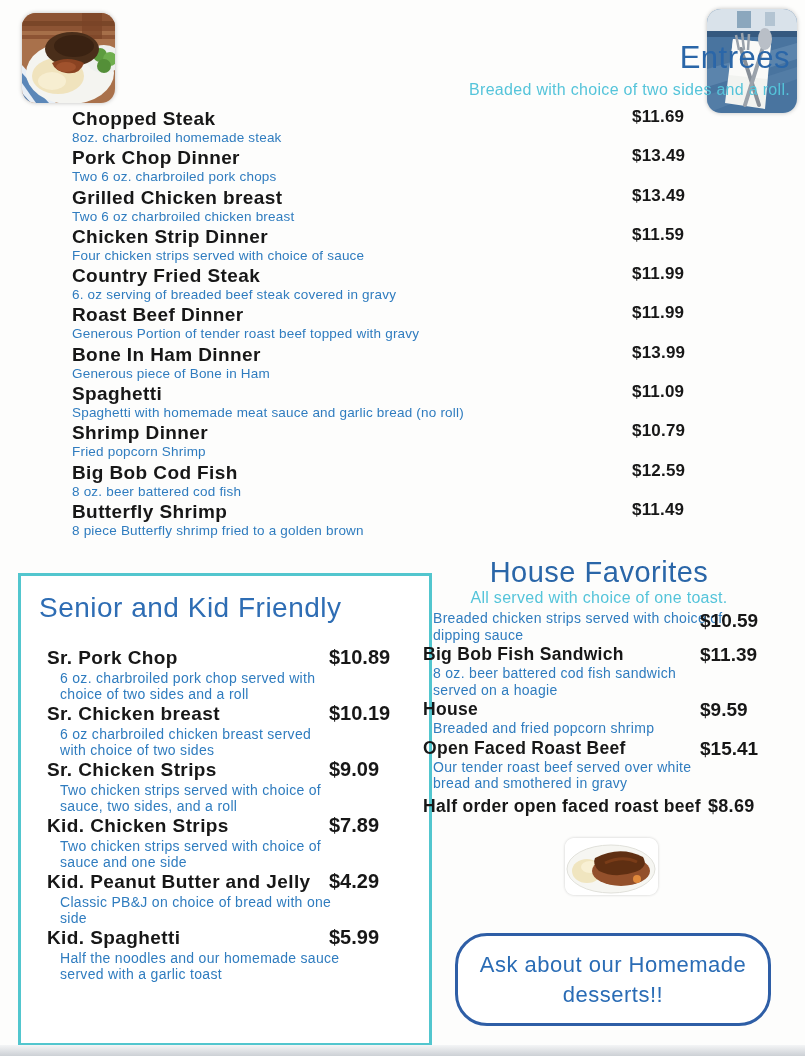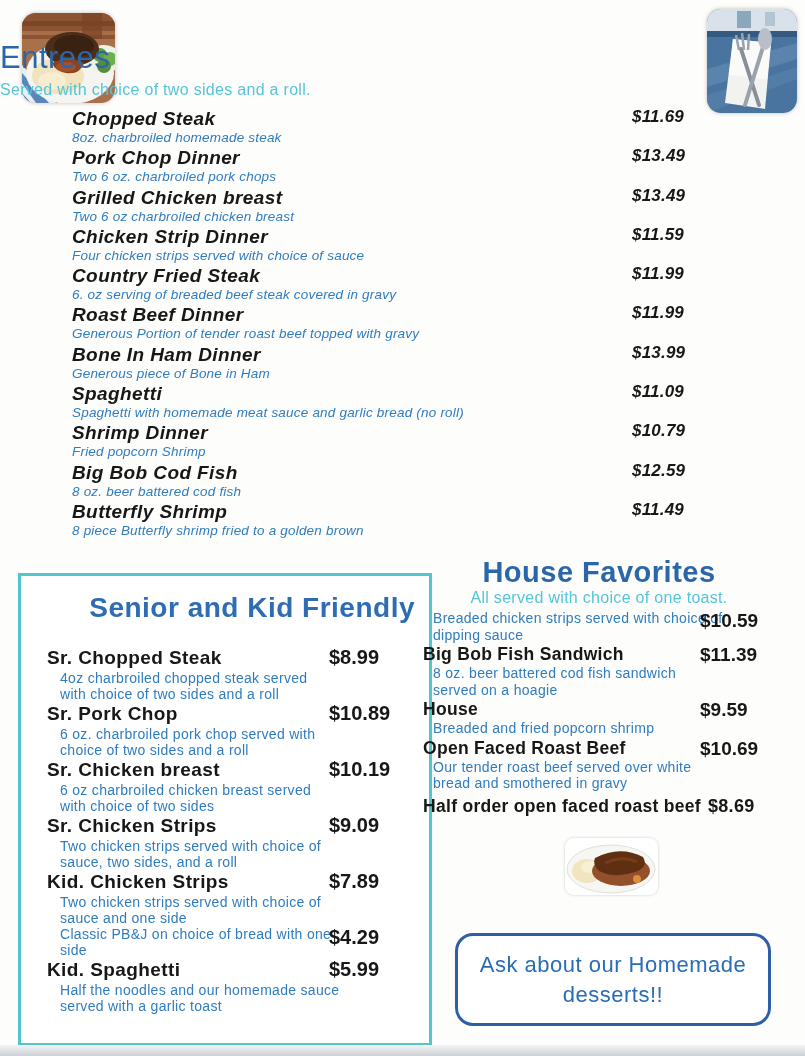--- a/index.html
+++ b/index.html
@@ -18,67 +18,67 @@
     position:relative;
     overflow:hidden;
     color:var(--text-black);
   }
   .photo{position:absolute;border-radius:14px;overflow:hidden;box-shadow:0 0 4px rgba(0,0,0,.25);}
   .photo svg{display:block;}
   .photo-tl{left:22px;top:13px;width:93px;height:90px;}
   .photo-tr{left:707px;top:9px;width:90px;height:104px;}
   .photo-bottom{left:565px;top:838px;width:93px;height:57px;border-radius:9px;box-shadow:0 0 3px rgba(0,0,0,.2);}
 
-  .entrees-header{position:absolute;left:0;top:40px;width:790px;text-align:left;}
+  .entrees-header{position:absolute;left:0;top:40px;width:790px;text-align:right;}
   .entrees-header h1{
     font-size:31px;font-weight:400;color:var(--heading-blue);letter-spacing:.5px;
   }
   .entrees-header .sub{
     margin-top:5px;font-size:16px;color:var(--subtitle-cyan);letter-spacing:.3px;
   }
 
-  .entrees-list{position:absolute;left:72px;top:107px;width:660px;font-style:italic;}
+  .entrees-list{position:absolute;left:72px;top:107px;width:660px;}
   .entree-item{position:relative;height:39.3px;}
   .entree-item .nm{font-size:19px;font-weight:700;line-height:23px;letter-spacing:.4px;color:var(--text-black);}
   .entree-item .ds{font-size:13.5px;line-height:16px;letter-spacing:.2px;color:var(--desc-blue);}
   .entree-item .pr{position:absolute;left:560px;top:0;font-size:17px;font-weight:700;letter-spacing:.2px;color:var(--text-black);}
 
   .senior-box{
     position:absolute;left:18px;top:573px;width:414px;height:473px;
     border:3px solid var(--senior-border);background:#fff;
     padding:16px 14px 0 26px;
   }
   .senior-box h2{
-    text-align:right;font-size:28px;font-weight:700;color:#2e6db4;
+    text-align:left;font-size:28px;font-weight:400;color:#2e6db4;
     line-height:32px;margin-bottom:22px;letter-spacing:.5px;margin-left:-8px;
   }
   .sr-item{position:relative;}
   .sr-item .nm{font-size:19px;font-weight:700;line-height:24px;letter-spacing:.4px;color:var(--text-black);}
   .sr-item .ds{font-size:14px;line-height:16px;letter-spacing:.3px;color:var(--desc-blue);margin-left:13px;white-space:pre-line;width:290px;}
   .sr-item .pr{position:absolute;left:282px;top:0;font-size:20px;font-weight:700;color:var(--text-black);}
 
   .house-fav{position:absolute;left:423px;top:556px;width:382px;}
   .house-fav h2{
-    text-align:center;font-size:29px;font-weight:700;color:var(--heading-blue);
+    text-align:center;font-size:29px;font-weight:400;color:var(--heading-blue);
     line-height:32px;letter-spacing:.5px;margin-left:-30px;
   }
   .house-fav .sub{
     text-align:center;font-size:16px;color:var(--subtitle-cyan);line-height:20px;
     letter-spacing:.3px;margin-bottom:2px;margin-left:-30px;
   }
   .hf-item{position:relative;}
   .hf-item .nm{font-size:17.5px;font-weight:700;line-height:21px;letter-spacing:.3px;color:var(--text-black);}
   .hf-item .ds{font-size:14px;line-height:16.5px;letter-spacing:.3px;color:var(--desc-blue);margin-left:10px;white-space:pre-line;margin-bottom:1px;}
   .hf-item .pr{position:absolute;left:277px;top:0;font-size:19px;font-weight:700;color:var(--text-black);}
   .hf-half{margin-top:4px;font-size:17.5px;font-weight:700;letter-spacing:.3px;color:var(--text-black);}
   .hf-half .pr-inline{margin-left:7px;font-size:18px;}
 
   .desserts-box{
     position:absolute;left:455px;top:933px;width:316px;height:93px;
-    border:3px solid var(--desserts-border);border-radius:18px;background:#fff;
+    border:3px solid var(--desserts-border);border-radius:32px;background:#fff;
     display:flex;align-items:center;justify-content:center;
   }
   .desserts-box p{
     font-size:22px;color:#2a6cb5;text-align:center;line-height:30px;
     letter-spacing:.5px;white-space:pre-line;
   }
 
   .scan-edge{
     position:absolute;left:0;bottom:0;width:805px;height:11px;
     background:linear-gradient(#f4f5f6,#ccd0d5);
@@ -124,21 +124,21 @@
     <polygon points="26,30 64,34 60,70 22,66" fill="#fafaf8"></polygon>
     <path d="M34 40 L52 96" stroke="#878f98" stroke-width="4" stroke-linecap="round" fill="none"></path>
     <path d="M56 38 L38 96" stroke="#9aa2ab" stroke-width="4" stroke-linecap="round" fill="none"></path>
     <path d="M29 26 L32 41 M35 24 L37 41 M42 25 L41 41" stroke="#9aa2ab" stroke-width="2.5" fill="none"></path>
     <ellipse cx="58" cy="30" rx="7" ry="11" fill="#b9bfc7"></ellipse>
   </svg>
 </div>
 
 <header class="entrees-header">
   <h1>Entrees</h1>
-  <p class="sub">Served with choice of two sides and a roll.</p>
+  <p class="sub">Breaded with choice of two sides and a roll.</p>
 </header>
 
 <section class="entrees-list">
   <div class="entree-item">
     <div class="nm">Chopped Steak</div>
     <div class="ds">8oz. charbroiled homemade steak</div>
     <div class="pr">$11.69</div>
   </div>
   <div class="entree-item">
     <div class="nm">Pork Chop Dinner</div>
@@ -187,26 +187,20 @@
   </div>
   <div class="entree-item">
     <div class="nm">Butterfly Shrimp</div>
     <div class="ds">8 piece Butterfly shrimp fried to a golden brown</div>
     <div class="pr">$11.49</div>
   </div>
 </section>
 
 <section class="senior-box">
   <h2>Senior and Kid Friendly</h2>
-  <div class="sr-item">
-    <div class="nm">Sr. Chopped Steak</div>
-    <div class="ds">4oz charbroiled chopped steak served
-with choice of two sides and a roll</div>
-    <div class="pr">$8.99</div>
-  </div>
   <div class="sr-item">
     <div class="nm">Sr. Pork Chop</div>
     <div class="ds">6 oz. charbroiled pork chop served with
 choice of two sides and a roll</div>
     <div class="pr">$10.89</div>
   </div>
   <div class="sr-item">
     <div class="nm">Sr. Chicken breast</div>
     <div class="ds">6 oz charbroiled chicken breast served
 with choice of two sides</div>
@@ -218,20 +212,21 @@
 sauce, two sides, and a roll</div>
     <div class="pr">$9.09</div>
   </div>
   <div class="sr-item">
     <div class="nm">Kid. Chicken Strips</div>
     <div class="ds">Two chicken strips served with choice of
 sauce and one side</div>
     <div class="pr">$7.89</div>
   </div>
   <div class="sr-item">
+    <div class="nm">Kid. Peanut Butter and Jelly</div>
     <div class="ds">Classic PB&amp;J on choice of bread with one side</div>
     <div class="pr">$4.29</div>
   </div>
   <div class="sr-item">
     <div class="nm">Kid. Spaghetti</div>
     <div class="ds">Half the noodles and our homemade sauce
 served with a garlic toast</div>
     <div class="pr">$5.99</div>
   </div>
 </section>
@@ -252,21 +247,21 @@
   </div>
   <div class="hf-item">
     <div class="nm">House</div>
     <div class="ds">Breaded and fried popcorn shrimp</div>
     <div class="pr">$9.59</div>
   </div>
   <div class="hf-item">
     <div class="nm">Open Faced Roast Beef</div>
     <div class="ds">Our tender roast beef served over white
 bread and smothered in gravy</div>
-    <div class="pr">$10.69</div>
+    <div class="pr">$15.41</div>
   </div>
   <div class="hf-half">
     <span>Half order open faced roast beef</span><span class="pr-inline">$8.69</span>
   </div>
 </section>
 
 <div class="photo photo-bottom">
   <svg width="93" height="57" viewBox="0 0 93 57">
     <rect width="93" height="57" rx="8" fill="#ffffff"></rect>
     <ellipse cx="46" cy="31" rx="44" ry="24" fill="#f6f6f2" stroke="#e0e0da"></ellipse>

